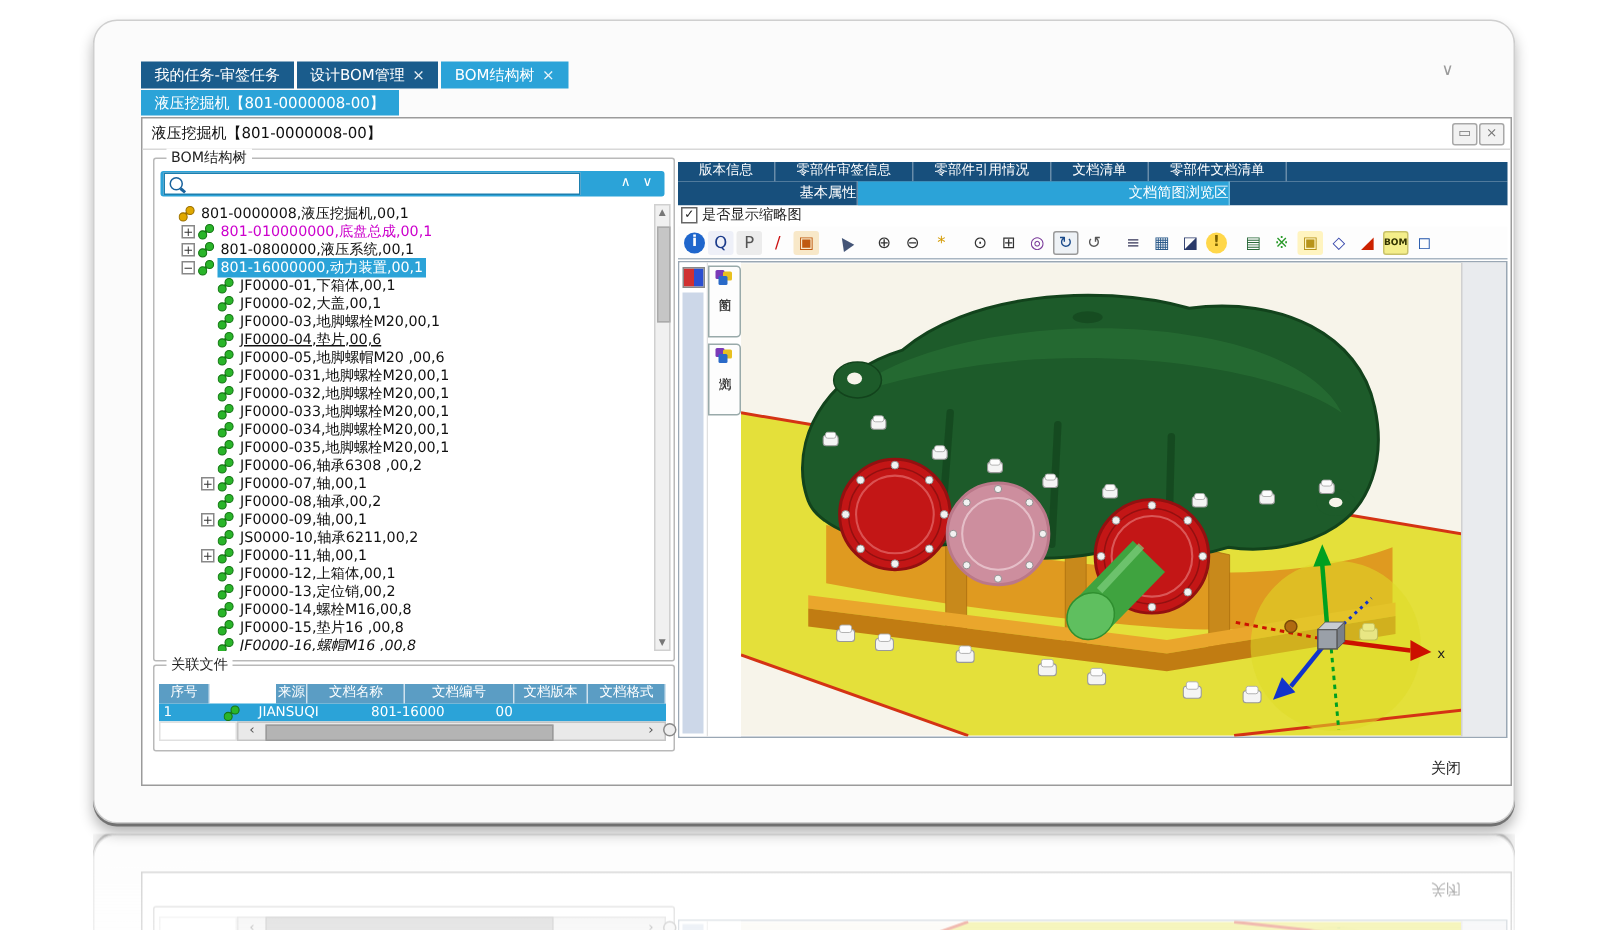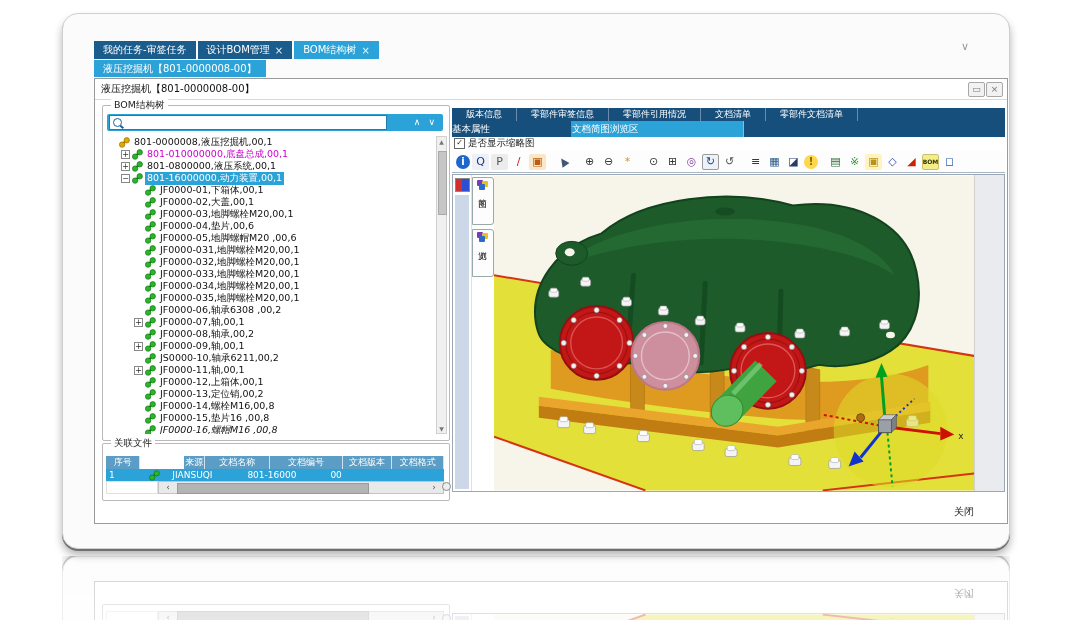--- a/index.html
+++ b/index.html
@@ -74,21 +74,21 @@
   .hscroll .sarr.l{left:2px;} .hscroll .sarr.r{right:2px;}
   .hscroll .thumb{position:absolute;left:18px;top:1px;width:190px;height:9px;background:#b4b4b4;border:1px solid #9a9a9a;}
   .recdot{position:absolute;right:-7px;top:1px;width:7px;height:7px;border:1px solid #8a8a8a;border-radius:50%;background:#eee;}
 
   
   .rpanel{position:absolute;left:357px;top:29px;width:553px;height:400px;}
   .rrow1{position:absolute;left:0;top:0;width:553px;height:13px;display:flex;background:var(--c-panel_navy);}
   .rtab1{color:#fff;font-size:9px;line-height:13px;text-align:right;border-right:1px solid rgba(255,255,255,.35);
     box-sizing:border-box;white-space:nowrap;overflow:hidden;cursor:pointer;}
   .rrow2{position:absolute;left:0;top:13px;width:553px;height:16px;display:flex;background:var(--c-panel_navy);}
-  .rtab2{color:#fff;font-size:9.5px;line-height:16px;text-align:left;border-right:1px solid rgba(255,255,255,.35);
+  .rtab2{color:#fff;font-size:9.5px;line-height:16px;text-align:right;border-right:1px solid rgba(255,255,255,.35);
     box-sizing:border-box;white-space:nowrap;cursor:pointer;}
   .rtab2.active{background:var(--c-tab_active);}
   .cbrow{position:absolute;left:0;top:29px;width:553px;height:13px;background:#fff;display:flex;align-items:center;}
   .cbx{width:9px;height:9px;border:1px solid #666;background:#fff;margin:0 3px 0 2px;font-size:8px;line-height:8px;text-align:center;color:#222;}
   .cbl{font-size:9.5px;color:#222;}
   .vtoolbar{position:absolute;left:0;top:43px;width:553px;height:22px;background:#fdfdfd;border-bottom:1px solid #a9b6c2;
     display:flex;align-items:center;padding-left:3px;box-sizing:border-box;}
   .tbi{width:17px;height:16px;margin:0 1px;display:flex;align-items:center;justify-content:center;
     font-size:11px;cursor:pointer;border-radius:2px;box-sizing:border-box;}
   .tbi.round{border-radius:50%;width:14px;height:14px;font-size:10px;font-weight:bold;}
@@ -228,21 +228,21 @@
             </div>
             <div class="trow" style="padding-left: 28px;">
               <span class="expspace"></span>
               <svg class="ticon" width="11" height="11" viewBox="0 0 11 11">
                 <line x1="3.6" y1="6.8" x2="7.2" y2="3.8" stroke="#157515" stroke-width="2"></line>
                 <circle cx="3.1" cy="7.6" r="2.7" fill="#2ab52a" stroke="#157515" stroke-width=".7"></circle>
                 <circle cx="7.7" cy="3.3" r="2.7" fill="#2ab52a" stroke="#157515" stroke-width=".7"></circle>
               </svg>
               <span class="lbl">JF0000-03,地脚螺栓M20,00,1</span>
             </div>
-            <div class="trow" style="padding-left: 28px;">
+            <div class="trow" style="padding-left: 28px; text-decoration: underline;">
               <span class="expspace"></span>
               <svg class="ticon" width="11" height="11" viewBox="0 0 11 11">
                 <line x1="3.6" y1="6.8" x2="7.2" y2="3.8" stroke="#157515" stroke-width="2"></line>
                 <circle cx="3.1" cy="7.6" r="2.7" fill="#2ab52a" stroke="#157515" stroke-width=".7"></circle>
                 <circle cx="7.7" cy="3.3" r="2.7" fill="#2ab52a" stroke="#157515" stroke-width=".7"></circle>
               </svg>
               <span class="lbl">JF0000-04,垫片,00,6</span>
             </div>
             <div class="trow" style="padding-left: 28px;">
               <span class="expspace"></span>
@@ -446,21 +446,21 @@
         <div class="rrow1" id="rp-row1">
             <span class="rtab1" style="flex: 0 0 auto; padding: 0px 14px;">版本信息</span>
             <span class="rtab1" style="flex: 0 0 auto; padding: 0px 14px;">零部件审签信息</span>
             <span class="rtab1" style="flex: 0 0 auto; padding: 0px 14px;">零部件引用情况</span>
             <span class="rtab1" style="flex: 0 0 auto; padding: 0px 14px;">文档清单</span>
             <span class="rtab1" style="flex: 0 0 auto; padding: 0px 14px;">零部件文档清单</span>
             <span style="flex: 1 1 0%;"></span>
           </div>
         <div class="rrow2" id="rp-row2">
             <span class="rtab2" style="width: 120px;">基本属性</span>
-            <span class="rtab2 active" style="width: 172px;">文档简图浏览区</span>
+            <span class="rtab2 active" style="width: 248px;">文档简图浏览区</span>
             <span style="flex: 1 1 0%;"></span>
           </div>
 
         <div class="cbrow">
           <span class="cbx">✓</span>
           <span class="cbl">是否显示缩略图</span>
         </div>
 
         <div class="vtoolbar" id="viewer-toolbar">
             <span class="tbi round" style="color: rgb(255, 255, 255); background: rgb(31, 102, 204);">i</span>

